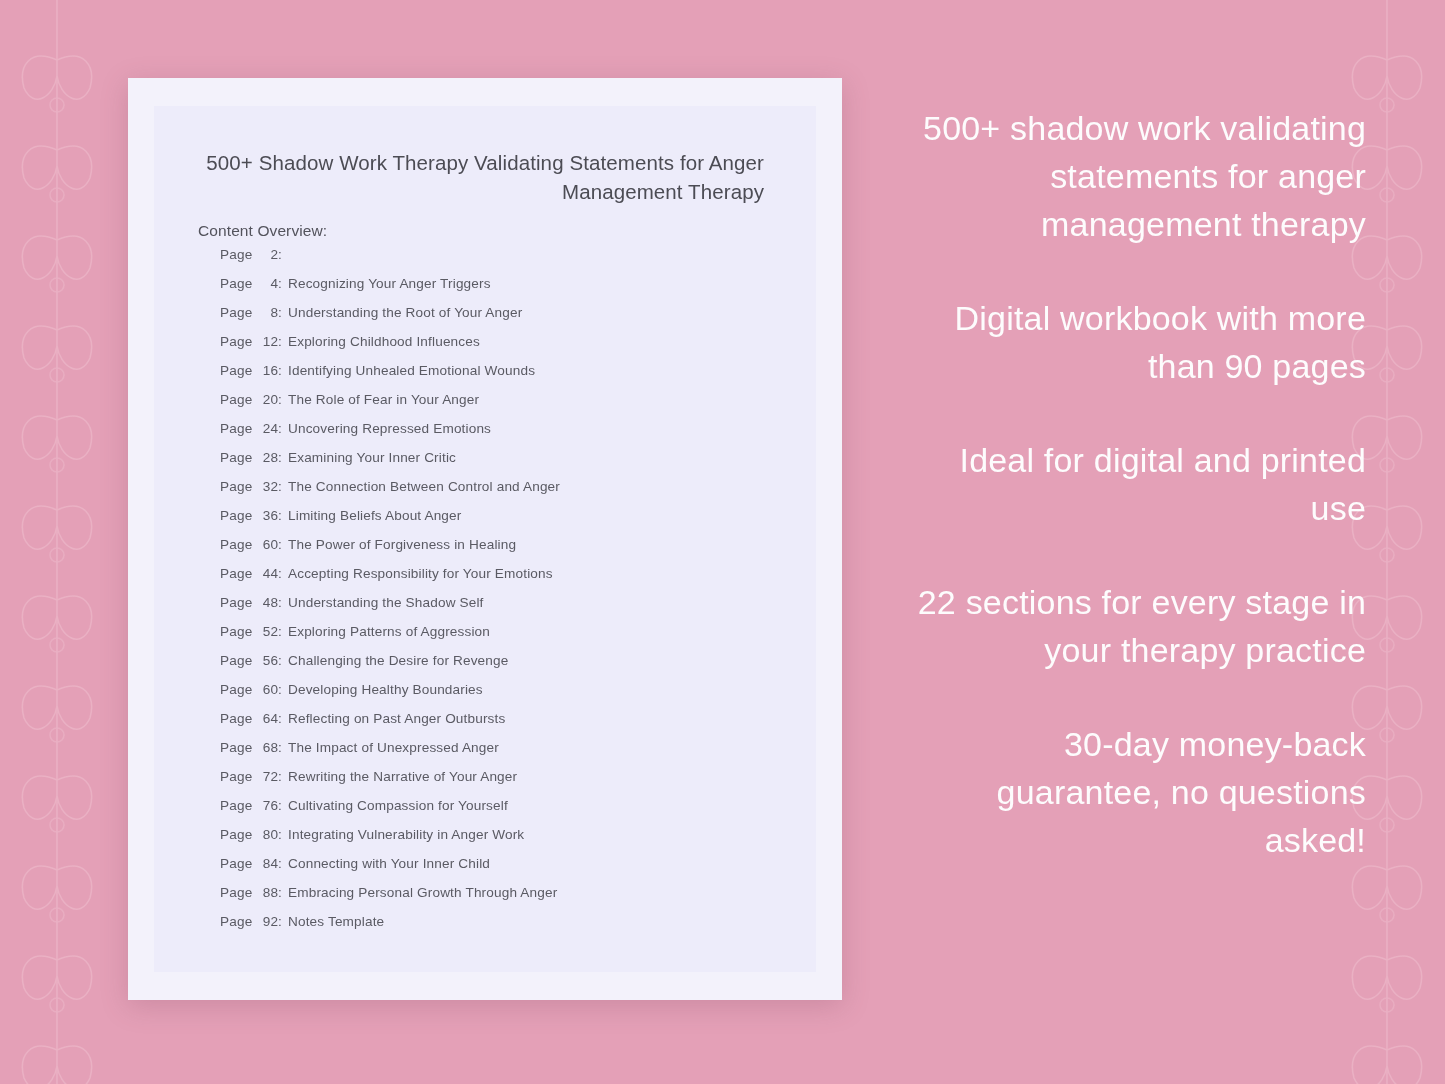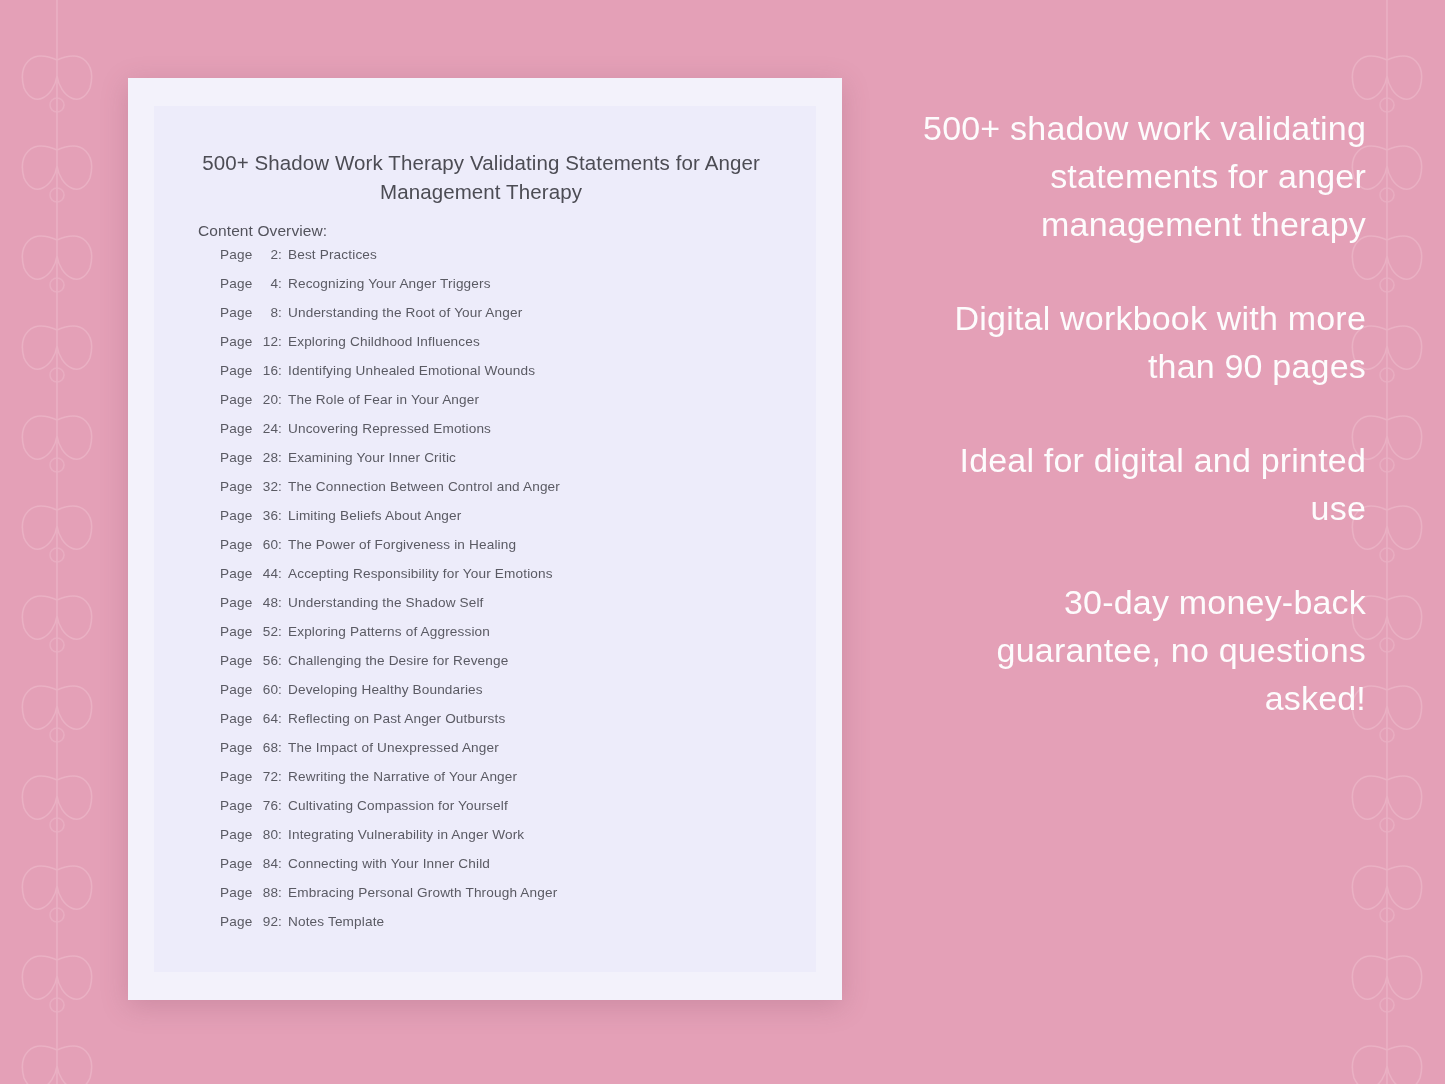--- a/index.html
+++ b/index.html
@@ -44,21 +44,21 @@
     bottom: 28px;
     background: #edecfa;
     padding: 36px 44px 0 44px;
     box-sizing: border-box;
     overflow: hidden;
   }
   .doc-title {
     font-size: 20.5px;
     line-height: 29px;
     color: #4c4c54;
-    text-align: center;
+    text-align: right;
     font-weight: 400;
     margin: 6px 8px 0 0;
     letter-spacing: 0.1px;
   }
   .overview-label {
     margin-top: 16px;
     font-size: 15.5px;
     color: #53535c;
     letter-spacing: 0.1px;
   }
@@ -206,21 +206,20 @@
 </div>
 
 <div class="page-wrap">
   <div class="page-inner">
     <div class="doc-title">500+ Shadow Work Therapy Validating Statements for Anger Management Therapy</div>
     <div class="overview-label">Content Overview:</div>
     <div class="toc">
         <div class="toc-row">
           <span class="toc-page"><span>Page </span><span class="num">2</span></span>
           <span class="toc-colon">:</span>
-          <span class="toc-title">Best Practices</span>
         </div>
         <div class="toc-row">
           <span class="toc-page"><span>Page </span><span class="num">4</span></span>
           <span class="toc-colon">:</span>
           <span class="toc-title">Recognizing Your Anger Triggers</span>
         </div>
         <div class="toc-row">
           <span class="toc-page"><span>Page </span><span class="num">8</span></span>
           <span class="toc-colon">:</span>
           <span class="toc-title">Understanding the Root of Your Anger</span>
@@ -331,14 +330,15 @@
           <span class="toc-title">Notes Template</span>
         </div>
       </div>
   </div>
 </div>
 
 <div class="marketing">
     <p>500+ shadow work validating statements for anger management therapy</p>
     <p>Digital workbook with more than 90 pages</p>
     <p>Ideal for digital and printed use</p>
+    <p>22 sections for every stage in your therapy practice</p>
     <p>30-day money-back guarantee, no questions asked!</p>
   </div>
 
 </body></html>

